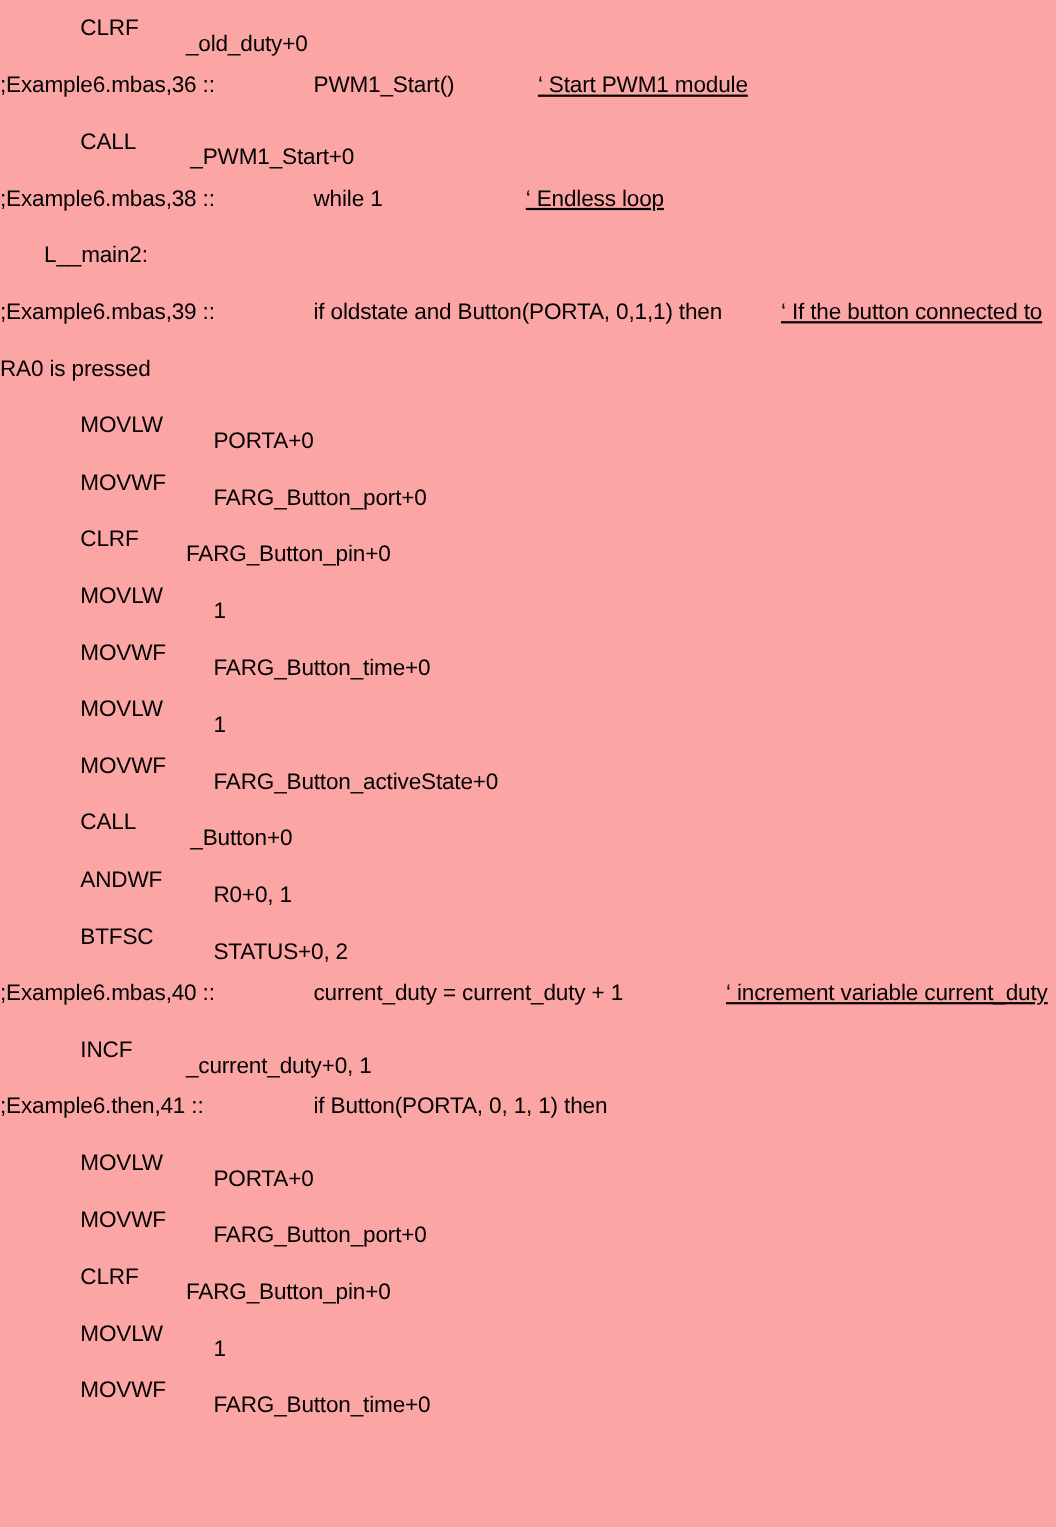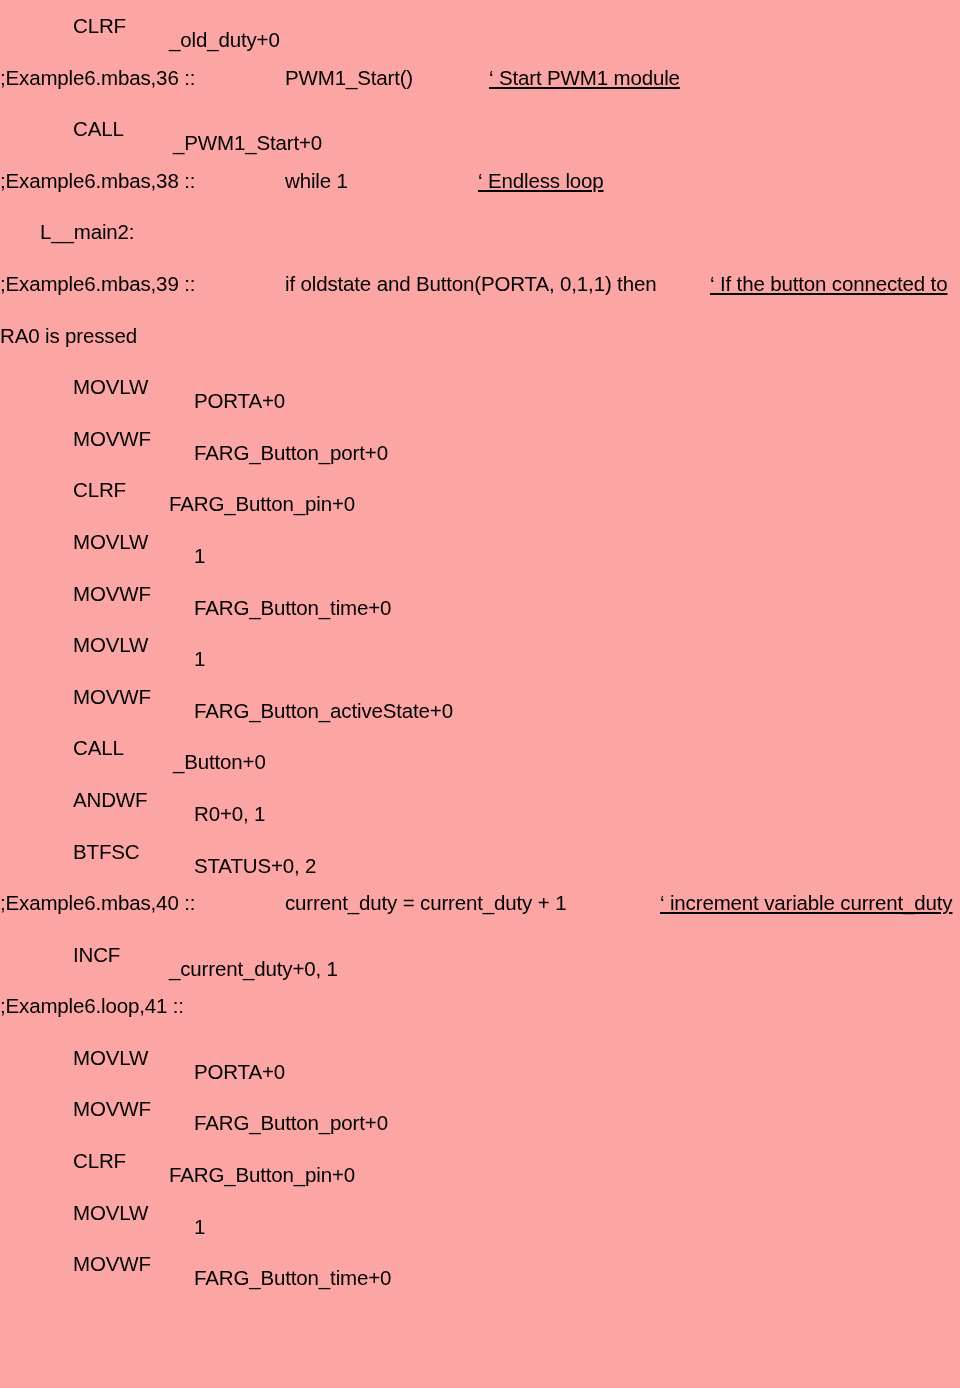--- a/index.html
+++ b/index.html
@@ -162,21 +162,22 @@
       <div class="line srcline">
         <span class="src-tag">;Example6.mbas,40 ::</span>
         <span class="src-code" style="left: 285px;">current_duty = current_duty + 1</span>
         <span class="src-remark" style="left: 660px;">‘ increment variable current_duty</span>
       </div>
       <div class="line instline">
         <span class="mnemonic">INCF</span>
         <span class="operand op-c1">_current_duty+0, 1</span>
       </div>
       <div class="line srcline">
-        <span class="src-tag">;Example6.loop,41 ::</span>
+        <span class="src-tag">;Example6.then,41 ::</span>
+        <span class="src-code" style="left: 285px;">if Button(PORTA, 0, 1, 1) then</span>
       </div>
       <div class="line instline">
         <span class="mnemonic">MOVLW</span>
         <span class="operand op-c2">PORTA+0</span>
       </div>
       <div class="line instline">
         <span class="mnemonic">MOVWF</span>
         <span class="operand op-c2">FARG_Button_port+0</span>
       </div>
       <div class="line instline">

